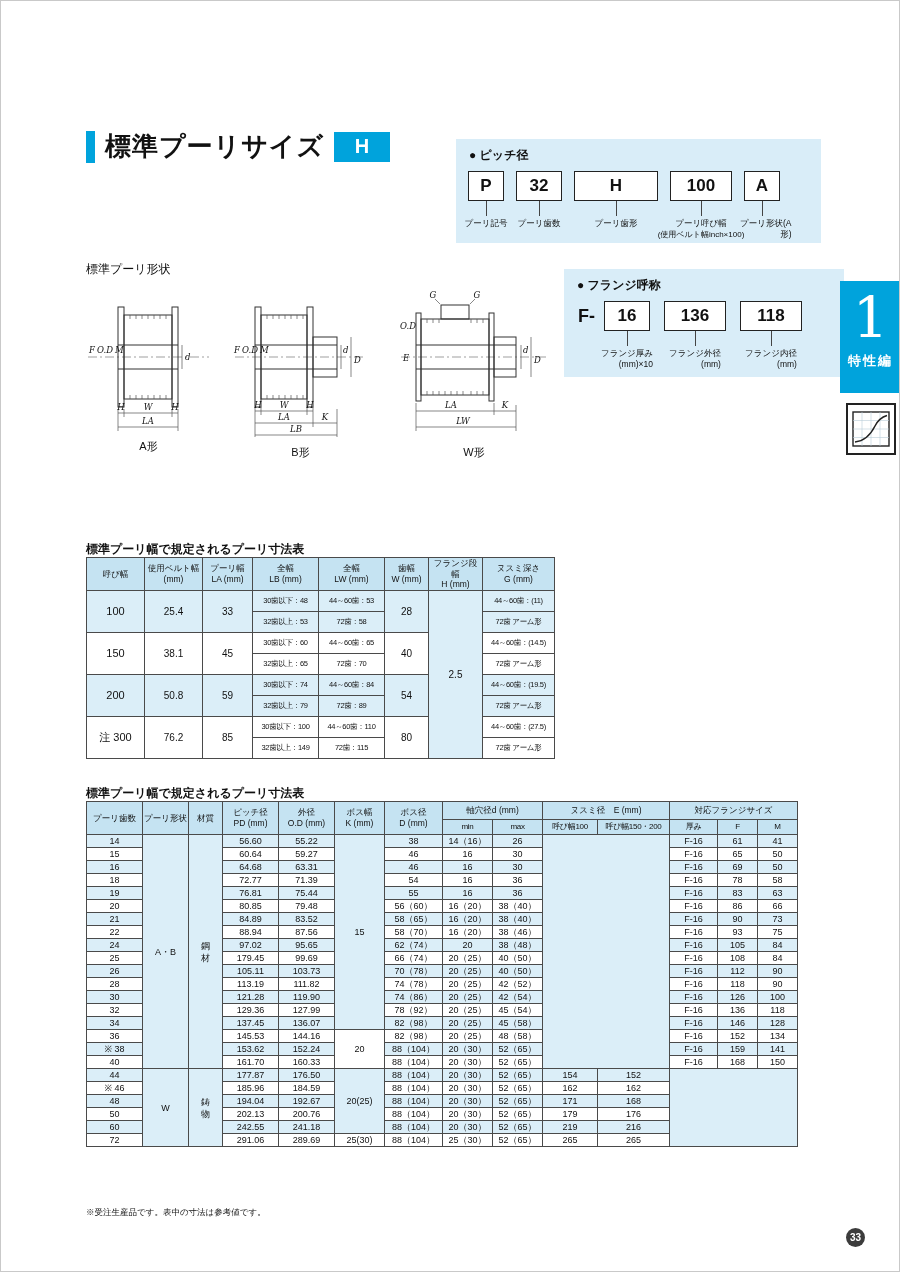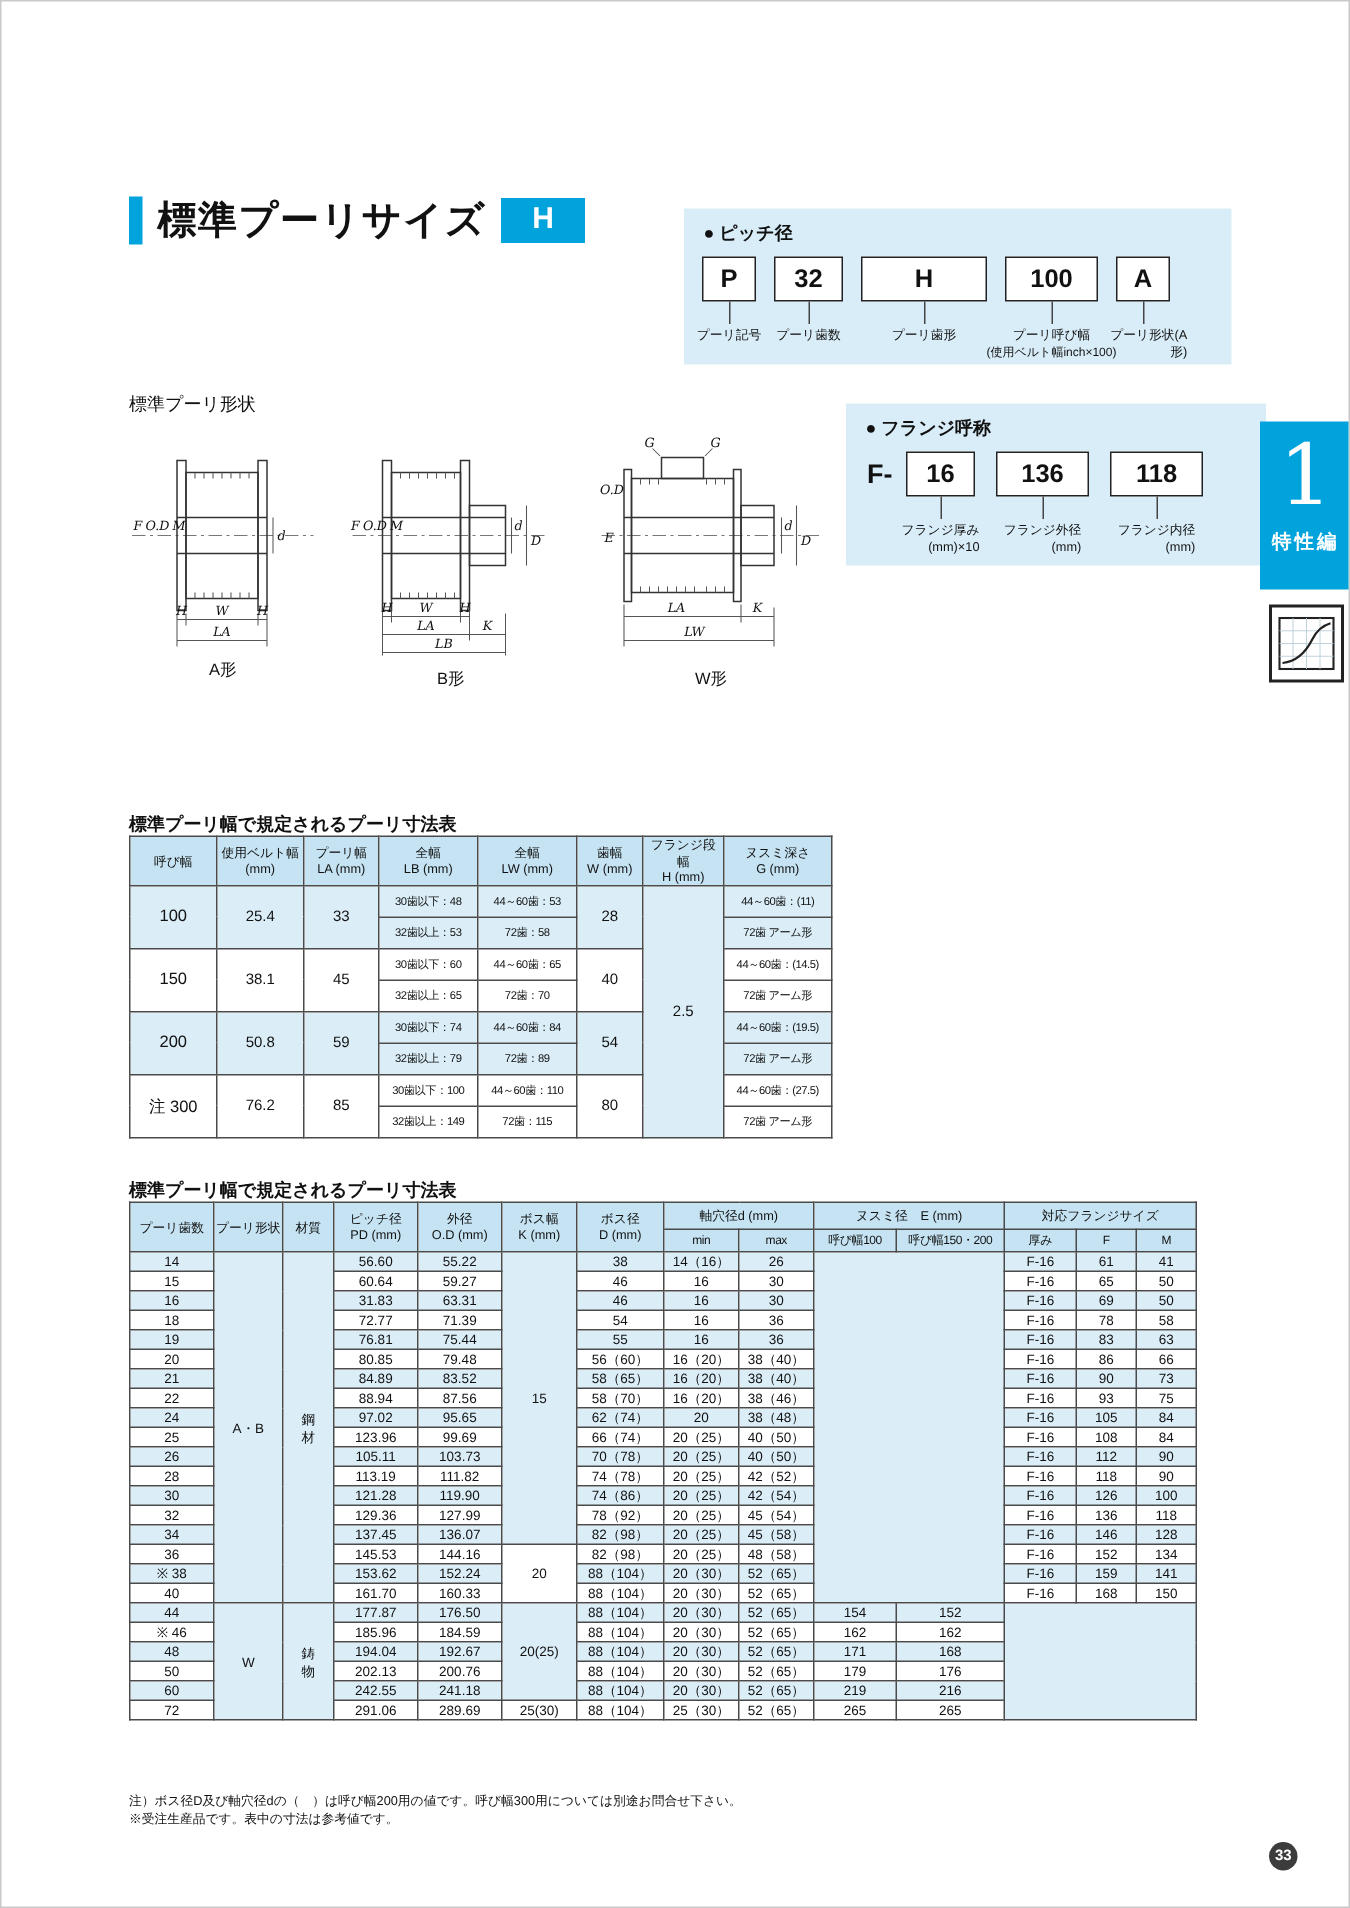--- a/index.html
+++ b/index.html
@@ -386,21 +386,21 @@
           <td>59.27</td>
           <td>46</td>
           <td>16</td>
           <td>30</td>
           <td>F-16</td>
           <td>65</td>
           <td>50</td>
         </tr>
         <tr class="stripe">
           <td class="teeth">16</td>
-          <td>31.83</td>
+          <td>64.68</td>
           <td>63.31</td>
           <td>46</td>
           <td>16</td>
           <td>30</td>
           <td>F-16</td>
           <td>69</td>
           <td>50</td>
         </tr>
         <tr>
           <td class="teeth">18</td>
@@ -463,21 +463,21 @@
           <td>95.65</td>
           <td>62（74）</td>
           <td>20</td>
           <td>38（48）</td>
           <td>F-16</td>
           <td>105</td>
           <td>84</td>
         </tr>
         <tr>
           <td class="teeth">25</td>
-          <td>123.96</td>
+          <td>179.45</td>
           <td>99.69</td>
           <td>66（74）</td>
           <td>20（25）</td>
           <td>40（50）</td>
           <td>F-16</td>
           <td>108</td>
           <td>84</td>
         </tr>
         <tr class="stripe">
           <td class="teeth">26</td>
@@ -629,18 +629,17 @@
           <td>289.69</td>
           <td class="merged" rowspan="1">25(30)</td>
           <td>88（104）</td>
           <td>25（30）</td>
           <td>52（65）</td>
           <td>265</td>
           <td>265</td>
         </tr>
       </tbody>
   </table>
-  <div class="abs note" style="left:85px; top:1150px;">注）ボス径D及び軸穴径dの（　）は呼び幅200用の値です。呼び幅300用については別途お問合せ下さい。</div>
   <div class="abs note" style="left:85px; top:1162px;">※受注生産品です。表中の寸法は参考値です。</div>
 
   <div class="abs page-num">33</div>
 
 </div>
 
 </body></html>

